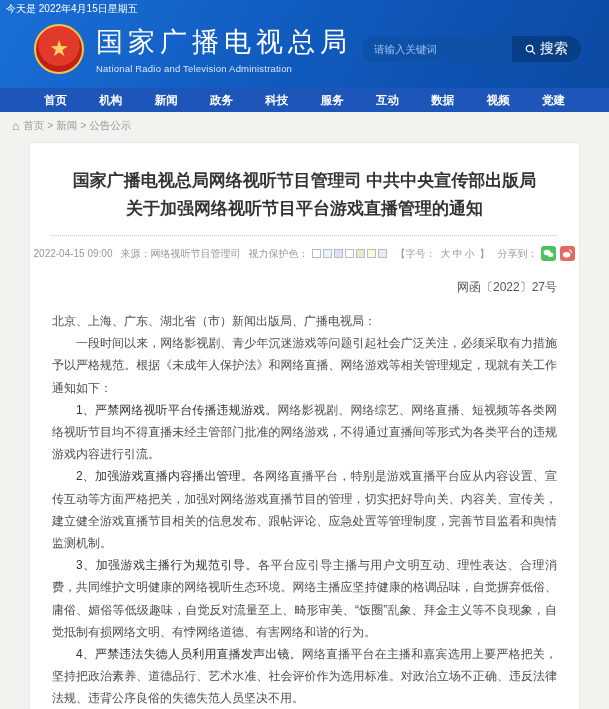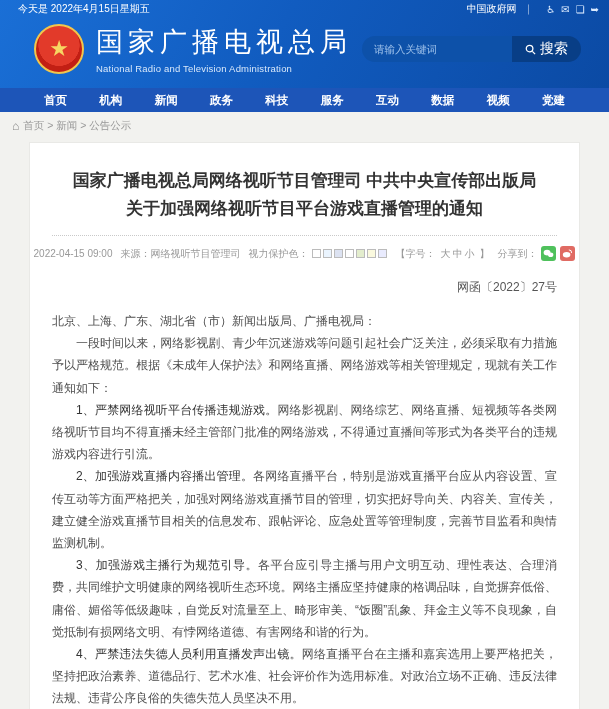--- a/index.html
+++ b/index.html
@@ -2,21 +2,21 @@
 <html><head>
 <meta charset="utf-8">
 <style>
   * { margin:0; padding:0; box-sizing:border-box; }
   html,body { width:609px; height:709px; overflow:hidden; background:#f2f2ef;
     font-family:"Liberation Sans","DejaVu Sans",sans-serif; }
 
   
   .hero { background:linear-gradient(120deg,#1a6fd6 0%,#115cc0 45%,#0b4aa4 100%); padding:0 0 14px; }
   .topstrip { display:flex; justify-content:space-between; align-items:center;
-    padding:2px 10px 0 18px; height:16px; font-size:10px; color:#ffffff; }
+    padding:2px 10px 0 6px; height:16px; font-size:10px; color:#ffffff; }
   .topstrip-right { display:flex; align-items:center; gap:7px; }
   .topstrip .divider { opacity:.7; }
   .mini-icon { font-size:10px; color:#dcebff; cursor:pointer; }
   .header { display:flex; justify-content:space-between; align-items:center; padding:8px 28px 0 34px; }
   .brand { display:flex; align-items:center; gap:12px; }
   .emblem { width:50px; height:50px; border-radius:50%; flex:0 0 auto;
     background:radial-gradient(circle at 50% 42%, #e23a2a 0 58%, #c21f14 59% 100%);
     border:2px solid #f2c64b; display:flex; align-items:center; justify-content:center; }
   .emblem span { color:#f7d663; font-size:22px; line-height:1; }
   .brand-cn { color:#fff; font-size:27px; font-weight:normal; letter-spacing:5px; }
@@ -61,25 +61,20 @@
   .body-text p { margin:0; }
   .body-text p.indent { text-indent:2em; }
   .body-text .lead { font-weight:normal; color:#333; }
 </style>
 </head>
 <body>
 
 <div class="hero">
   <div class="topstrip">
     <span>今天是 2022年4月15日星期五</span>
-    <span class="topstrip-right">
-      <a style="color:#fff;cursor:pointer;">中国政府网</a>
-      <span class="divider">｜</span>
-      <span id="topbar-icons"><span class="mini-icon" style="margin-left: 6px;">♿</span><span class="mini-icon" style="margin-left: 6px;">✉</span><span class="mini-icon" style="margin-left: 6px;">❏</span><span class="mini-icon" style="margin-left: 6px;">➥</span></span>
-    </span>
   </div>
   <div class="header">
     <div class="brand">
       <div class="emblem">
           <span>★</span>
         </div>
       <div>
         <div class="brand-cn">国家广播电视总局</div>
         <div class="brand-en">National Radio and Television Administration</div>
       </div>

